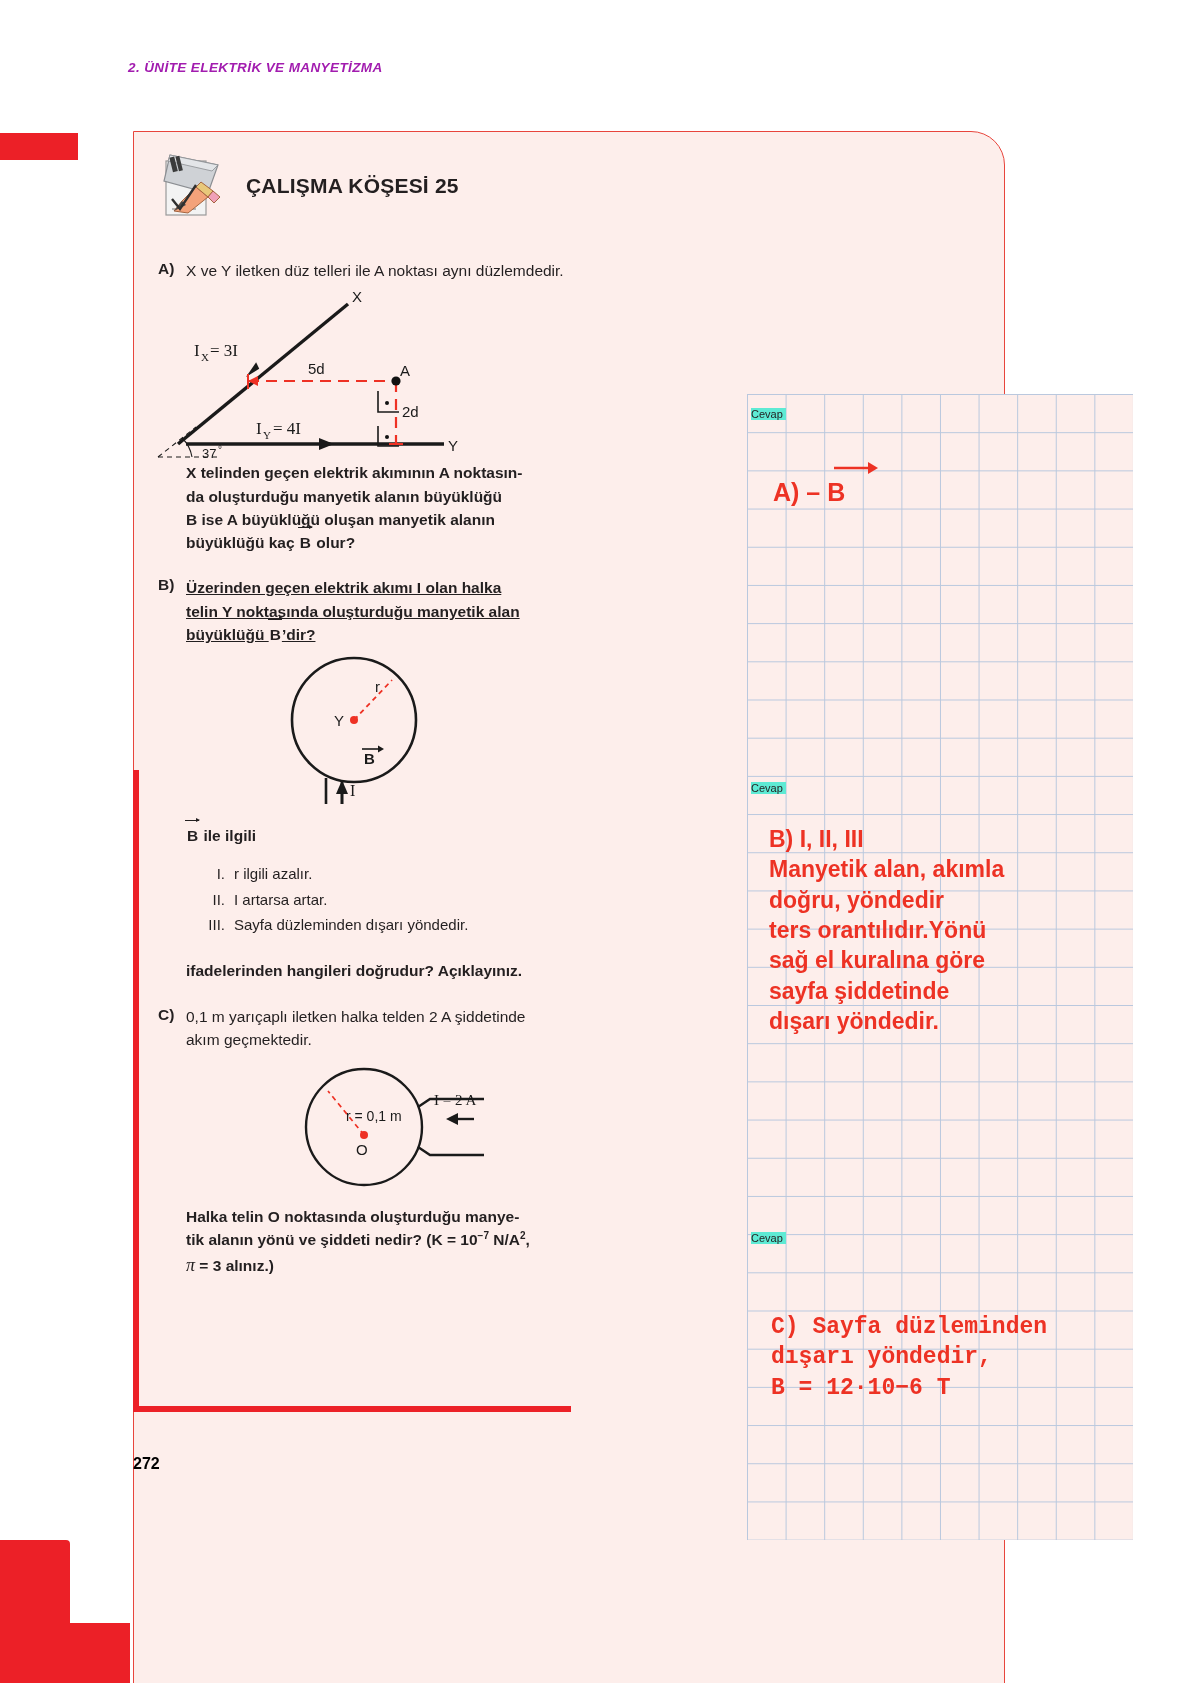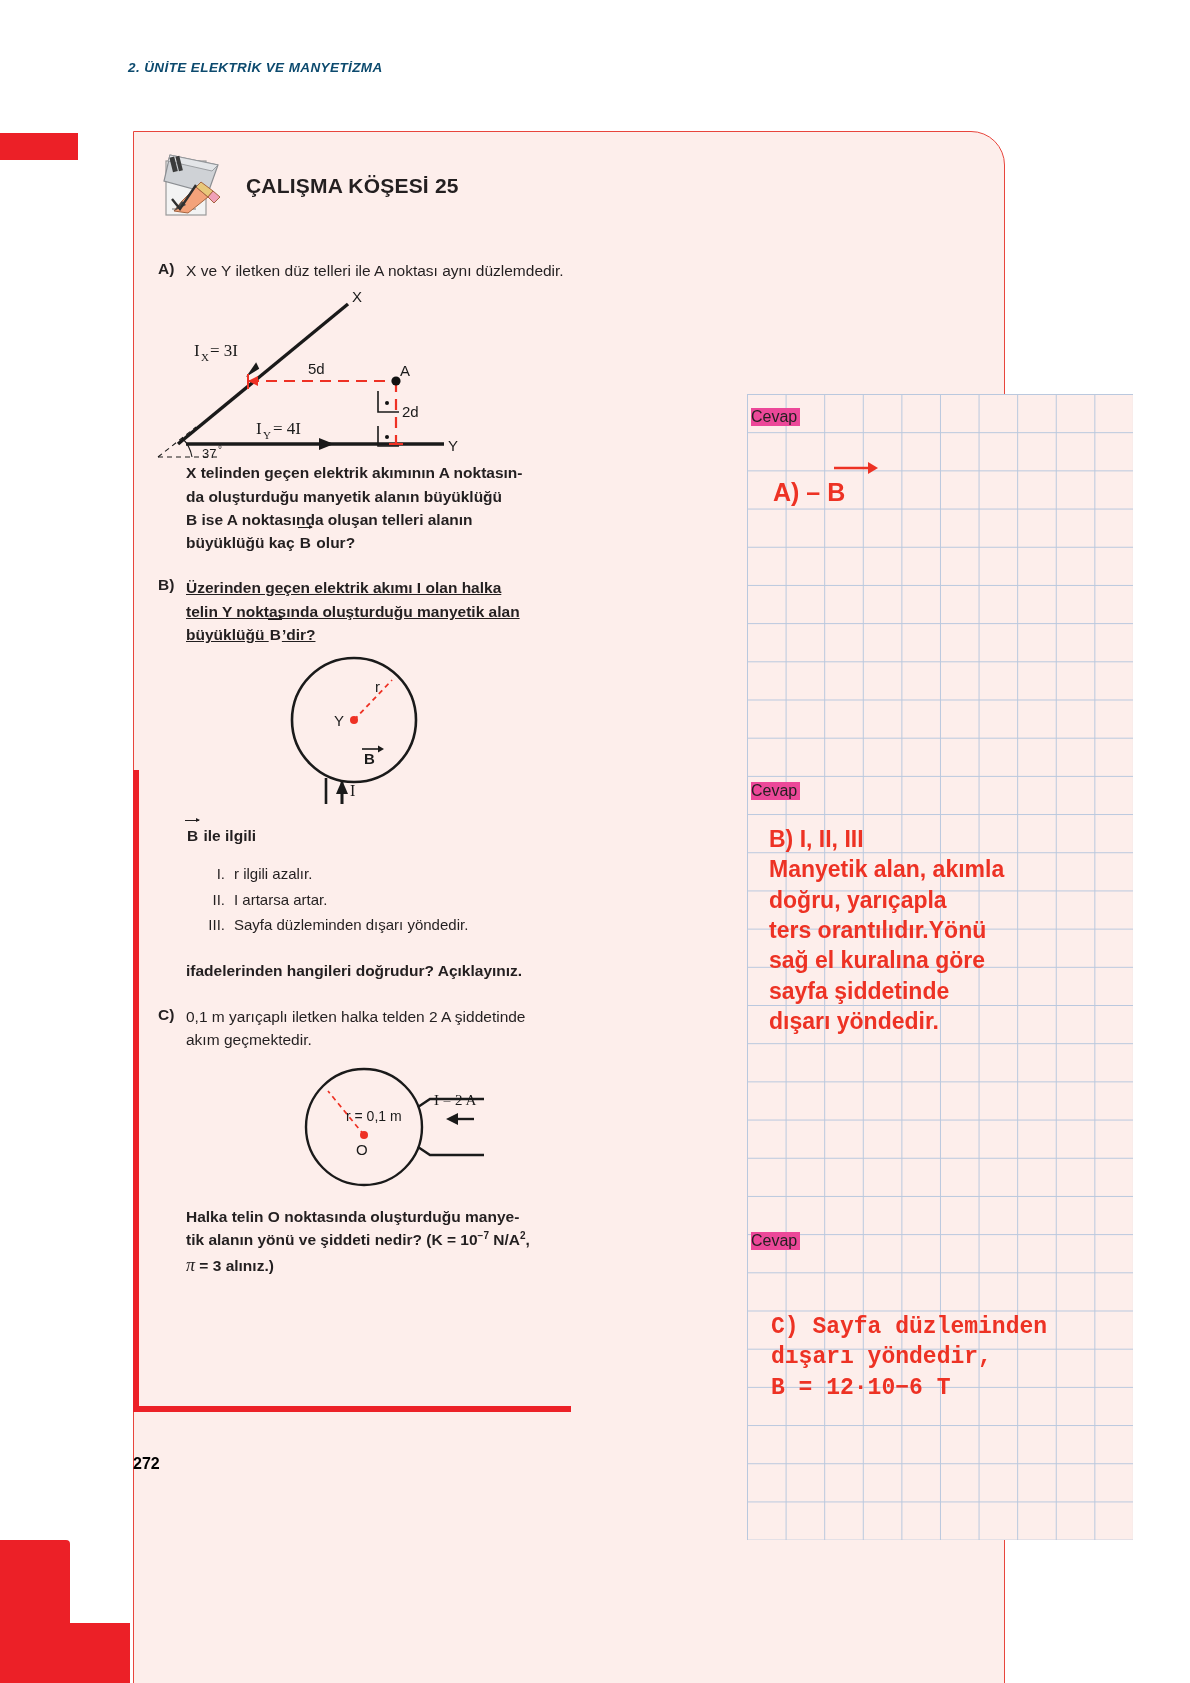--- a/index.html
+++ b/index.html
@@ -16,21 +16,21 @@
   }
 
   
   .running-head {
     position: absolute;
     left: 128px;
     top: 60px;
     font-size: 13.5px;
     font-style: italic;
     font-weight: 600;
-    color: #0c4a6e;
+    color: #a21caf;
     letter-spacing: .4px;
   }
 
   
   .edge-mark-top {
     position: absolute;
     left: 0; top: 133px;
     width: 78px; height: 27px;
     background: #ec2027;
   }
@@ -174,23 +174,23 @@
     inset: 0;
     background-color: #fdeeeb;
     background-image:
       linear-gradient(to right, #b9c8de 1px, transparent 1px),
       linear-gradient(to bottom, #b9c8de 1px, transparent 1px);
     background-size: 38.6px 38.2px;
     background-position: 0 0;
   }
   .ans-label {
     position: absolute;
-    font-size: 16px;
-    color: #231f20;
-    background: #ec4899;
+    font-size: 11px;
+    color: #231f20;
+    background: #5eead4;
     padding: 0 3px 0 0;
     z-index: 3;
   }
   .ans-text {
     position: absolute;
     z-index: 3;
     color: #ed3224;
     font-weight: bold;
     line-height: 1.32;
   }
@@ -299,21 +299,21 @@
           <text x="54" y="70" font-family="Liberation Serif, serif" font-size="17" fill="#1a1a1a">= 3I</text>
 
           <text x="100" y="148" font-family="Liberation Serif, serif" font-size="17" fill="#1a1a1a">I</text>
           <text x="107" y="153" font-family="Liberation Serif, serif" font-size="11" fill="#1a1a1a">Y</text>
           <text x="117" y="148" font-family="Liberation Serif, serif" font-size="17" fill="#1a1a1a">= 4I</text>
         </svg>
       </div>
 
       <div class="bold-q">X telinden geçen elektrik akımının A noktasın-</div>
       <div class="bold-q">da oluşturduğu manyetik alanın büyüklüğü</div>
-      <div class="bold-q">B ise A noktasında oluşan telleri alanın</div>
+      <div class="bold-q">B ise A büyüklüğü oluşan manyetik alanın</div>
       <div class="bold-q">
         <span>büyüklüğü kaç </span><span class="vecB">B</span><span> olur?</span>
       </div>
     </div>
 
     <div class="q-block" style="margin-top:22px;">
       <div class="q-row">
         <div class="q-letter">B)</div>
         <div style="font-size:15.5px;font-weight:bold;line-height:1.5;color:#231f20;max-width:400px;text-decoration:underline;">
           <div>Üzerinden geçen elektrik akımı I olan halka</div>
@@ -414,21 +414,21 @@
         <line x1="2" y1="12" x2="36" y2="12" stroke="#ed3224" stroke-width="2.4"></line>
         <polygon points="36,6 46,12 36,18" fill="#ed3224"></polygon>
       </svg>
     </span>
     <div class="ans-text ans-a">A) – B</div>
 
     <div class="ans-label" style="left:4px;top:388px;">Cevap</div>
     <div class="ans-text ans-b">
       <div>B) I, II, III</div>
       <div>Manyetik alan, akımla</div>
-      <div>doğru, yarıçapla</div>
+      <div>doğru, yöndedir</div>
       <div>ters orantılıdır.Yönü</div>
       <div>sağ el kuralına göre</div>
       <div>sayfa şiddetinde</div>
       <div>dışarı yöndedir.</div>
     </div>
 
     <div class="ans-label" style="left:4px;top:838px;">Cevap</div>
     <div class="ans-text ans-c">
       <div>C) Sayfa düzleminden</div>
       <div>dışarı yöndedir,</div>

